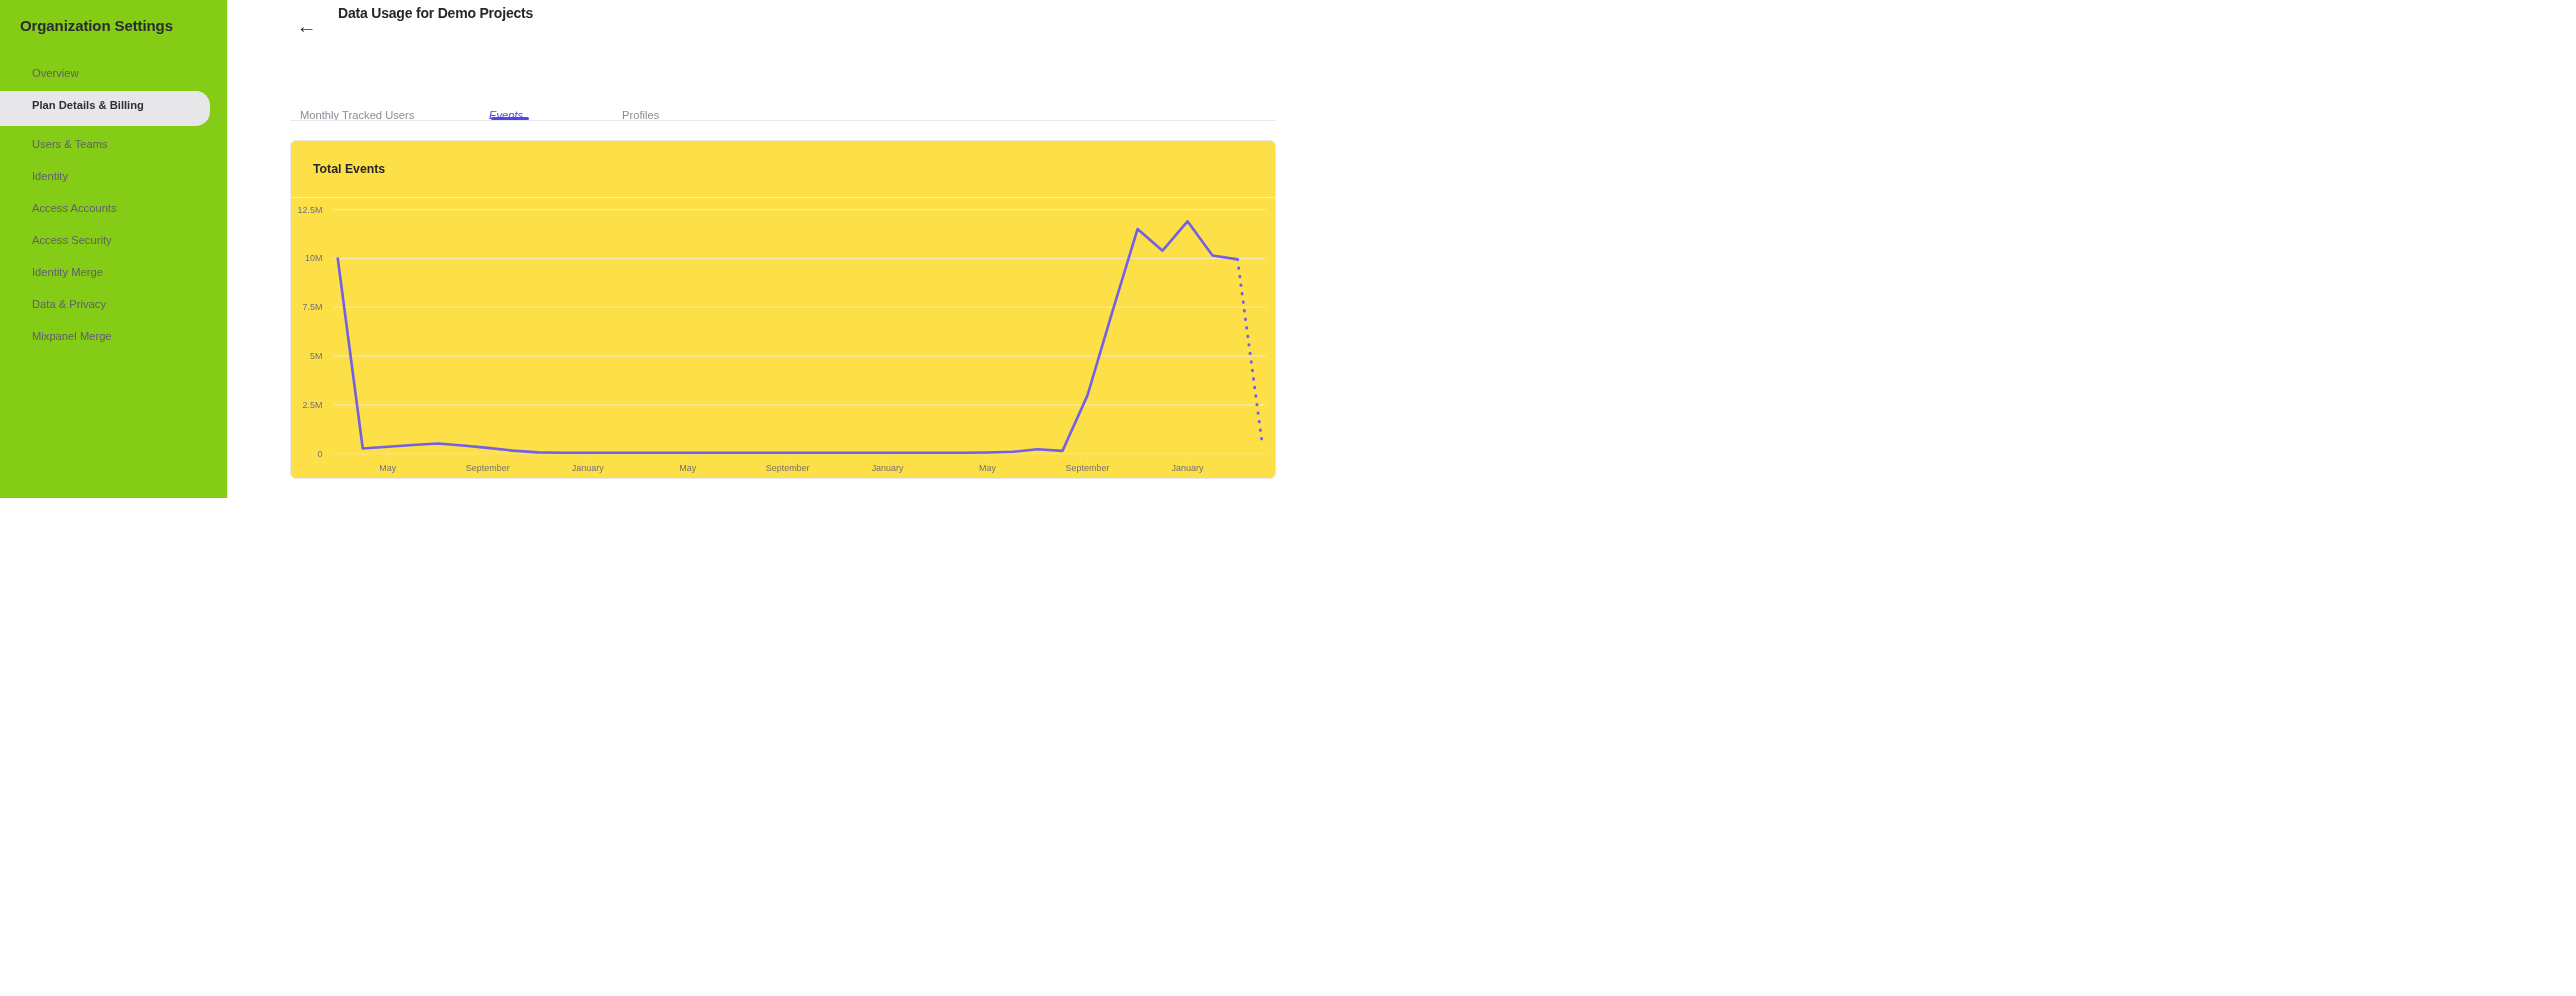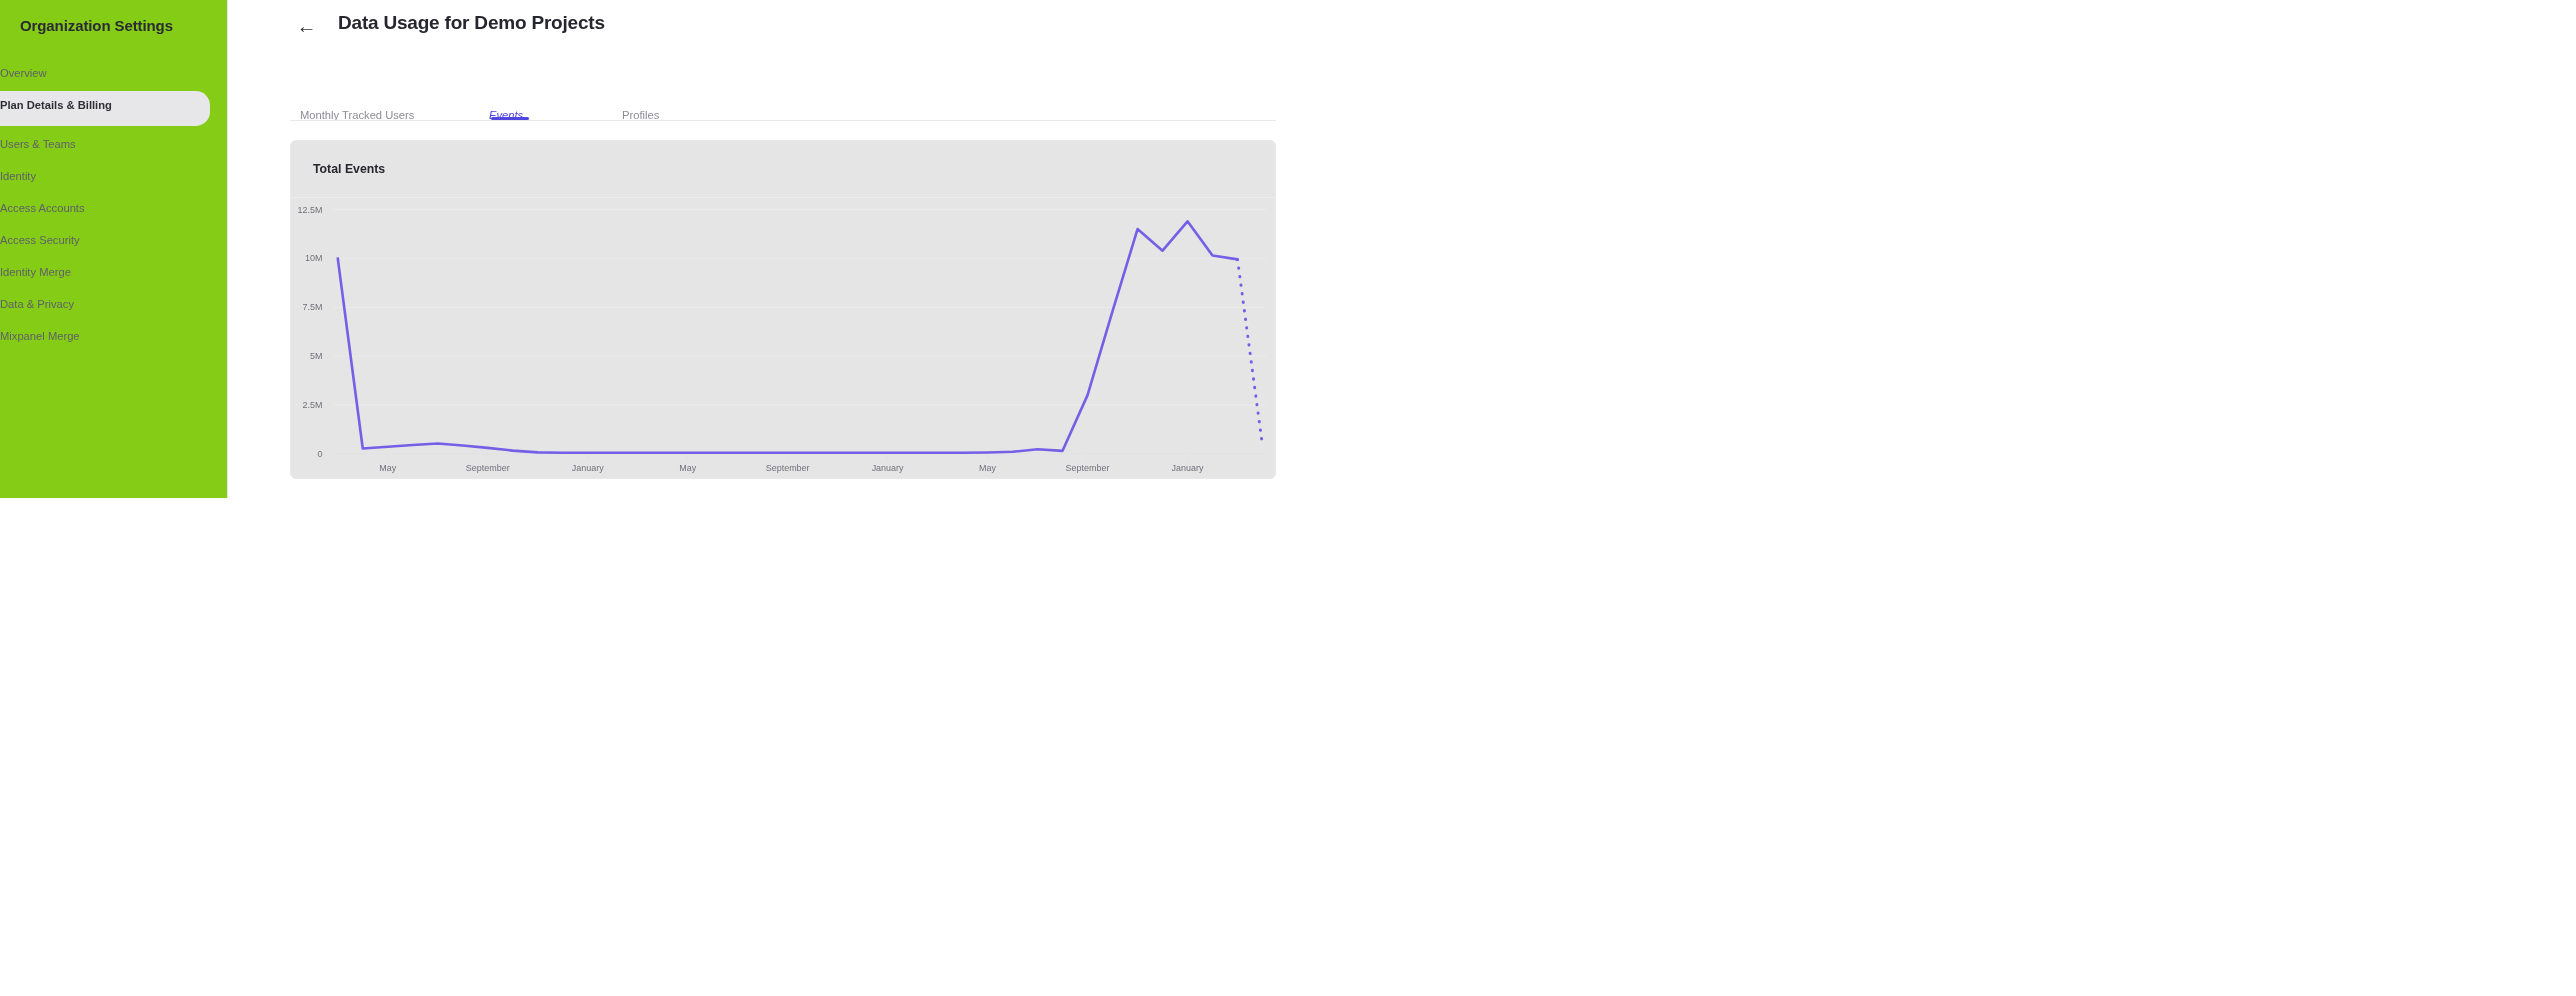--- a/index.html
+++ b/index.html
@@ -13,37 +13,37 @@
   .sidebar {
     position:absolute; left:0; top:0; bottom:0; width:228px;
     background:#84cc16; border-right:0.7px solid #e7e7ea;
   }
   .sidebar-title {
     position:absolute; left:20px; top:16.5px;
     font-size:15px; font-weight:700; color:#2b2b35; letter-spacing:-0.1px;
   }
   .sidebar-nav { position:absolute; left:0; top:57px; right:0; }
   .nav-item {
-    height:32px; line-height:32px; 
+    height:32px; line-height:32px; padding-left:32px;
     font-size:11.2px; color:#60606a; cursor:pointer; white-space:nowrap;
   }
   .nav-item.active {
     height:35px; line-height:28.4px; margin:1.9px 0;
     width:210px; background:#e7e7e9; border-radius:0 14.2px 14.2px 0;
     color:#2e2e38; font-weight:700;
   }
   
   .back-btn {
     position:absolute; left:293px; top:12.7px; width:27px; height:27px;
     background:none; border:none; cursor:pointer;
     font-size:20px; line-height:27px; color:#2f2f38; text-align:center;
   }
   .page-title {
-    position:absolute; left:338px; top:12px;
-    font-size:19px; font-weight:700; color:#26262e; letter-spacing:-0.2px;
+    position:absolute; left:338px; top:5px;
+    font-size:14px; font-weight:700; color:#26262e; letter-spacing:-0.2px;
   }
   
   .tab {
     position:absolute; top:84px; font-size:11.2px; color:#8c8c96;
     cursor:pointer; white-space:nowrap;margin-top:25px;
   }
   .tab.active { color:#4f44e0; font-weight:500;font-style:italic; }
   .tab-monthly  { left:300px; }
   .tab-events   { left:489px; }
   .tab-profiles { left:622px; }
@@ -51,21 +51,21 @@
     position:absolute; left:491px; top:117px; width:38px; height:3px;
     border-radius:1.5px; background:#5246e0;
   }
   .tabs-rule {
     position:absolute; left:290px; top:120px; width:986px; height:0.7px;
     background:#e9e9eb;
   }
   
   .card {
     position:absolute; left:290px; top:140px; width:986px; height:339px;
-    background:#e5e5e5; border:0.7px solid #e8e8e9; border-radius:6px;
+    background:#fde047; border:0.7px solid #e8e8e9; border-radius:6px;
   }
   .card-title {
     position:absolute; left:22px; top:21px;
     font-size:12.3px; font-weight:700; color:#26262e;
   }
   .card-divider {
     position:absolute; left:0; top:56px; width:100%; height:0.7px; background:#ececee;
   }
   .chart-svg { position:absolute; left:0; top:57px; width:984px; height:281px; display:block; }
   .chart-svg text { font-family:"Liberation Sans", sans-serif; font-size:12px; fill:#70707a; }

